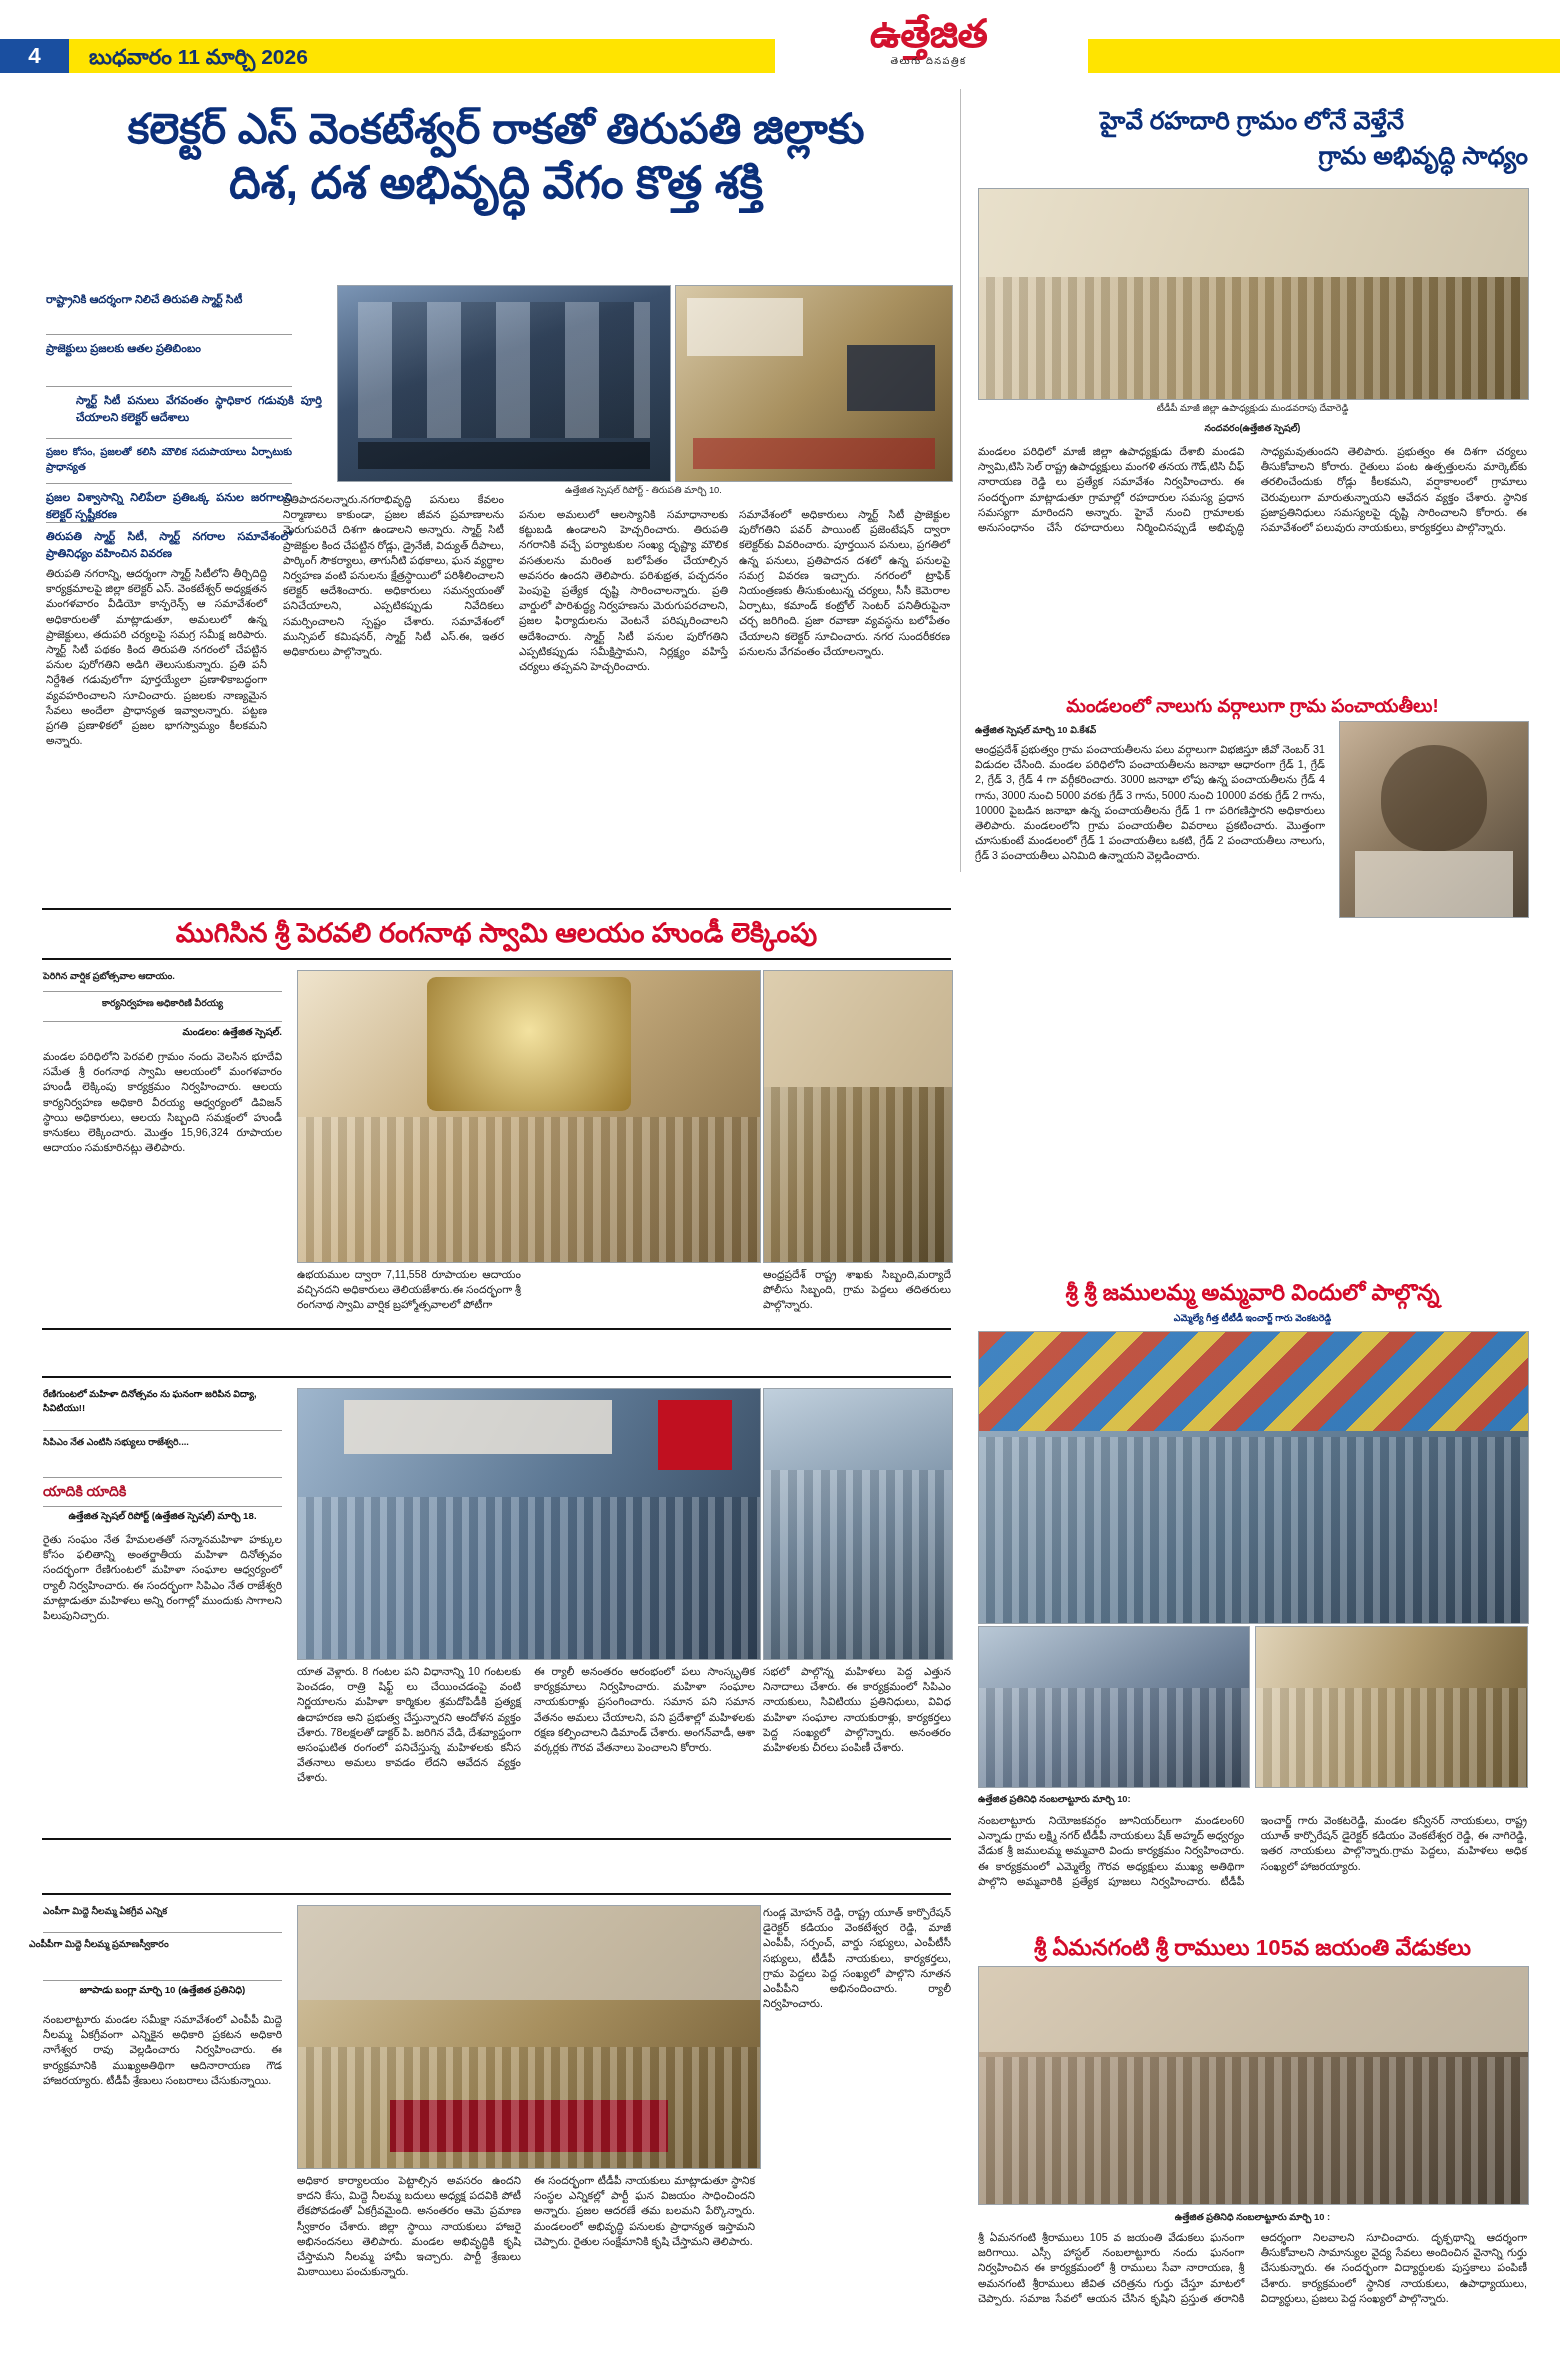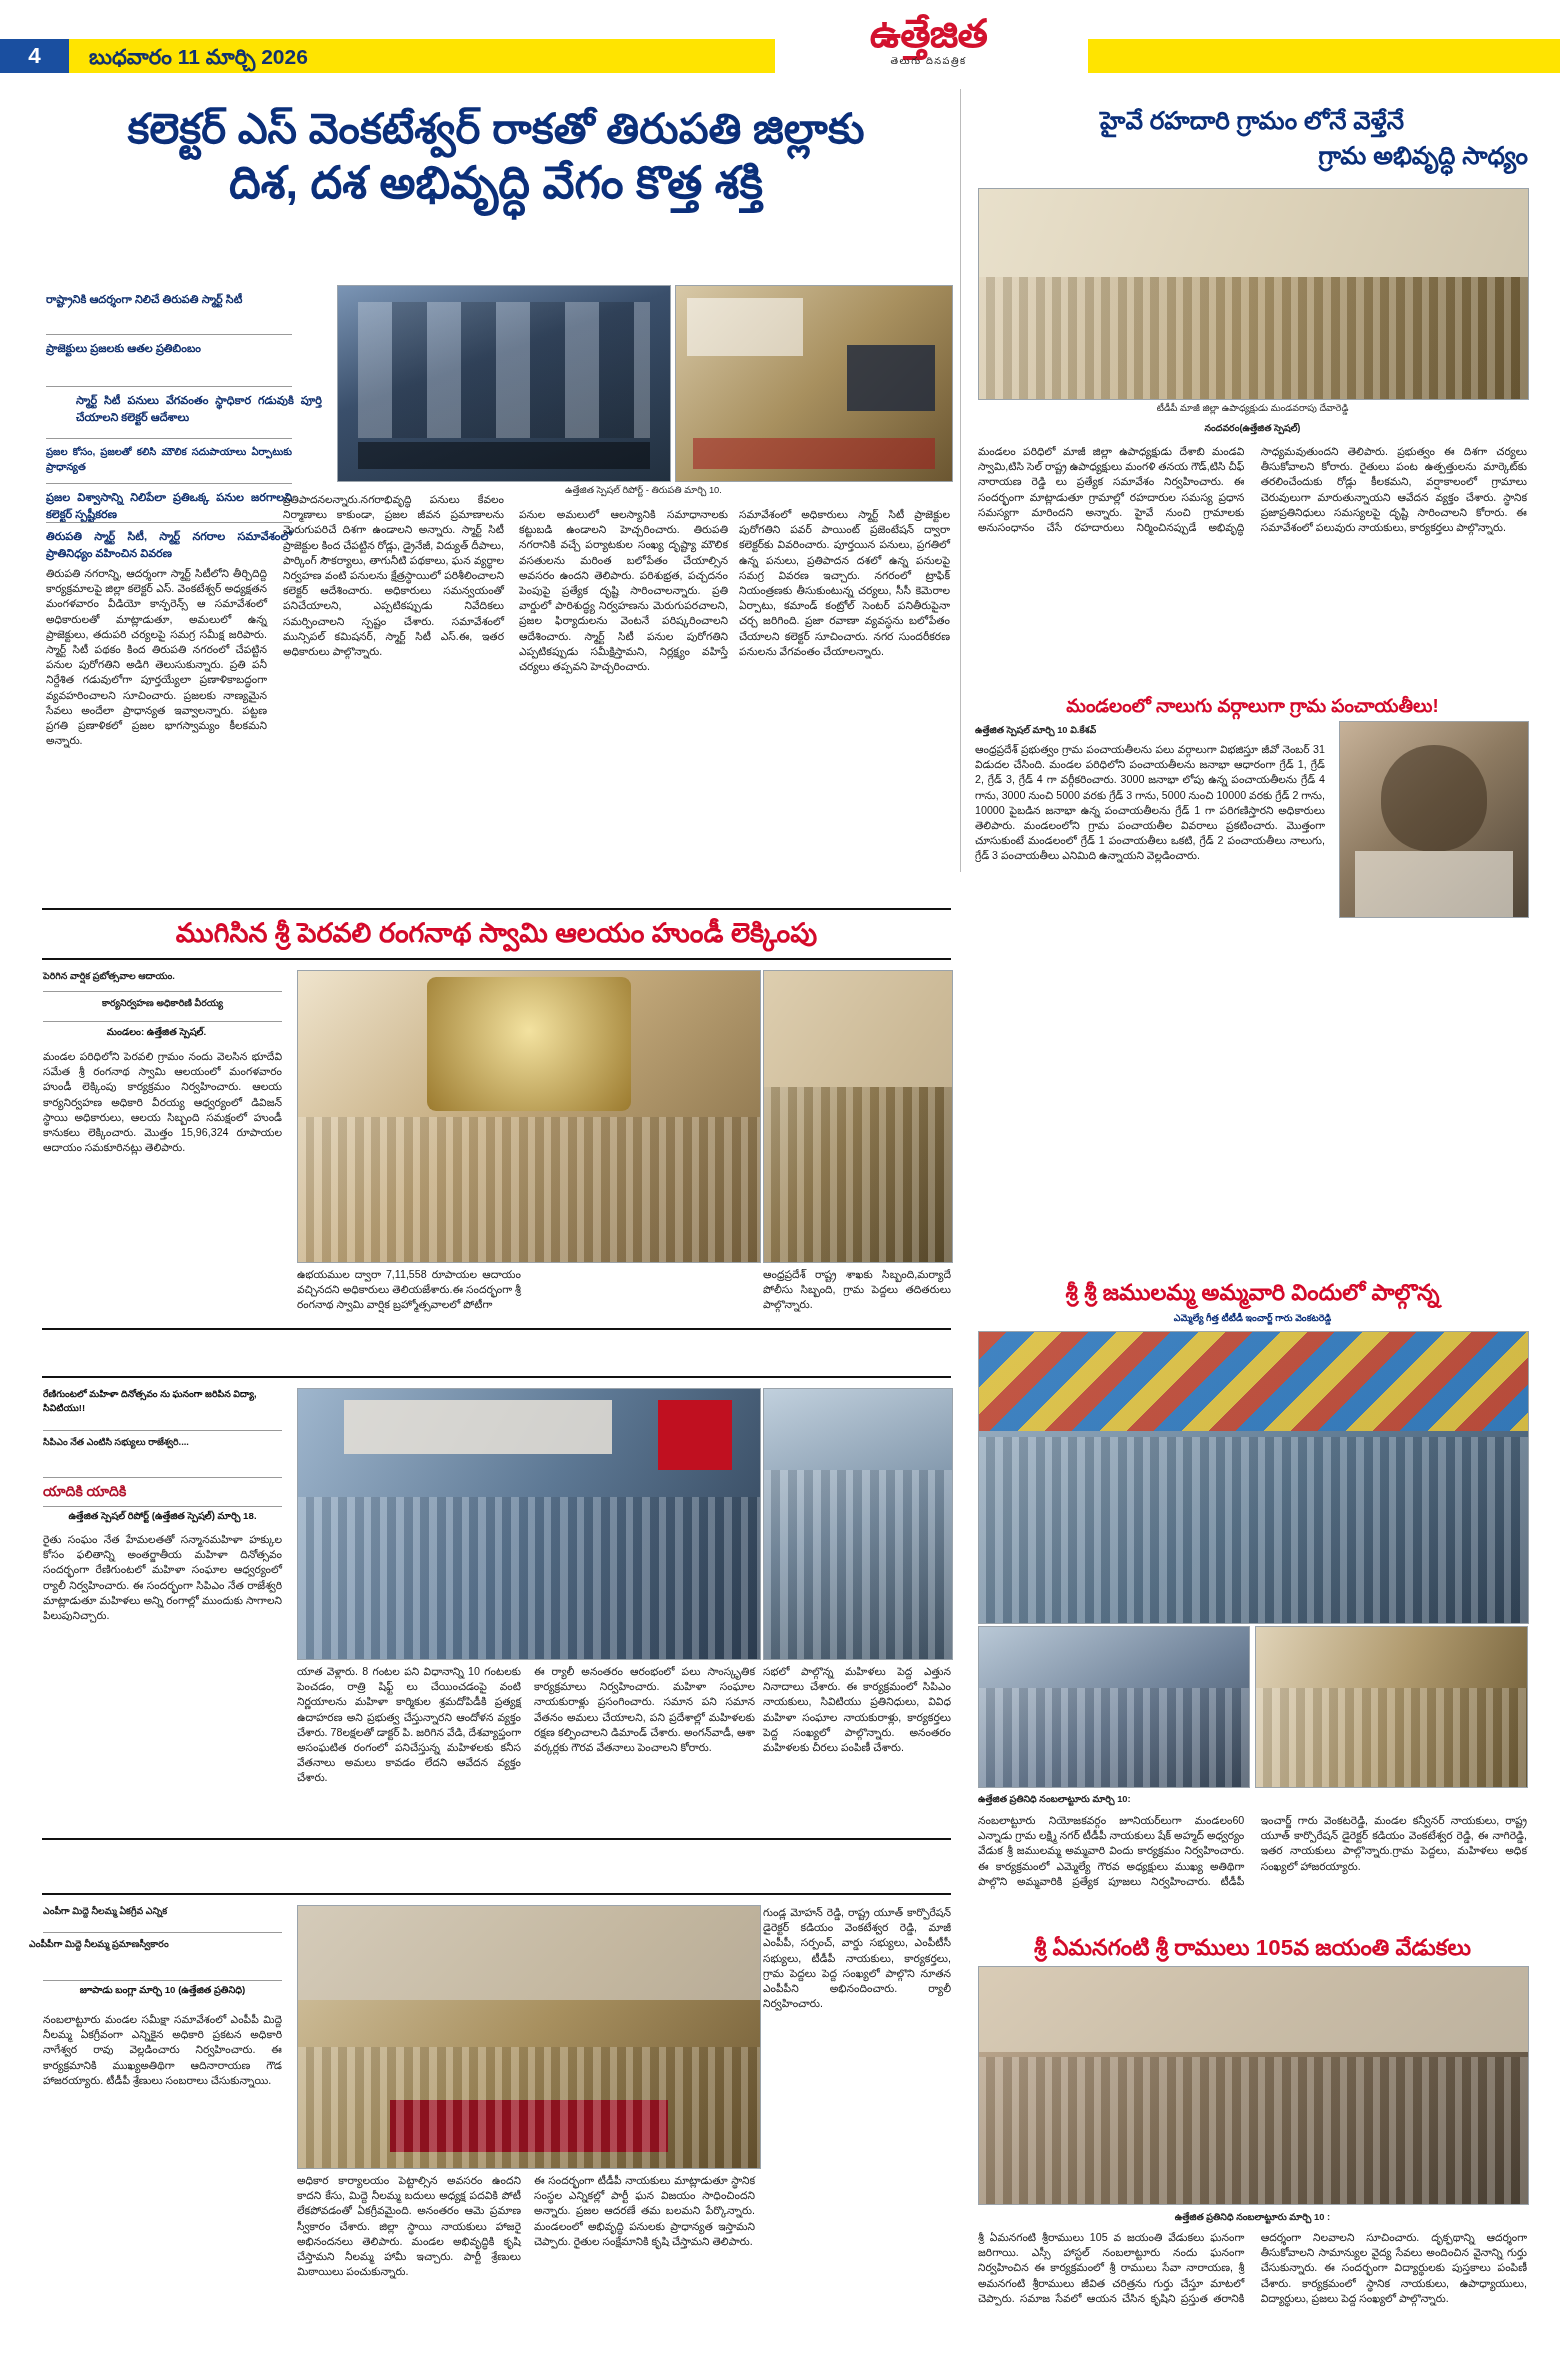--- a/index.html
+++ b/index.html
@@ -126,21 +126,21 @@
   </div>
 
   <div class="divider" style="left:42px;top:908px;width:909px;"></div>
   <div class="sect-title" style="left:42px;top:918px;width:909px;font-size:27px;">ముగిసిన శ్రీ పెరవలి రంగనాథ స్వామి ఆలయం హుండీ లెక్కింపు</div>
   <div class="divider" style="left:42px;top:958px;width:909px;"></div>
 
   <div class="caption" style="left:43px;top:970px;width:239px;font-weight:bold;text-align:left;">పెరిగిన వార్షిక ప్రబోత్సవాల ఆదాయం.</div>
   <div class="thin" style="left:43px;top:991px;width:239px;"></div>
   <div class="caption" style="left:43px;top:997px;width:239px;font-weight:bold;text-align:center;">కార్యనిర్వహణ అధికారిణి వీరయ్య</div>
   <div class="thin" style="left:43px;top:1021px;width:239px;"></div>
-  <div class="byline" style="left:37px;top:1026px;width:239px;">మండలం: ఉత్తేజిత స్పెషల్.</div>
+  <div class="byline" style="left:43px;top:1026px;width:239px;text-align:right;">మండలం: ఉత్తేజిత స్పెషల్.</div>
 
   <div class="photo g8" style="left:297px;top:970px;width:462px;height:291px;">
     <div class="ph-in" style="position:relative;height:100%;">
       <div style="position:absolute;left:28%;top:2%;width:44%;height:46%;background:radial-gradient(circle at 50% 40%,#f3e2a0,#9b7a2e);border-radius:9px;"></div>
       <div class="people" style="height:50%;"></div>
     </div>
   </div>
   <div class="photo g10" style="left:763px;top:970px;width:188px;height:291px;">
     <div class="ph-in" style="position:relative;height:100%;">
       <div style="position:absolute;left:0;top:0;width:100%;height:40%;background:rgba(225,210,180,.7);"></div>

